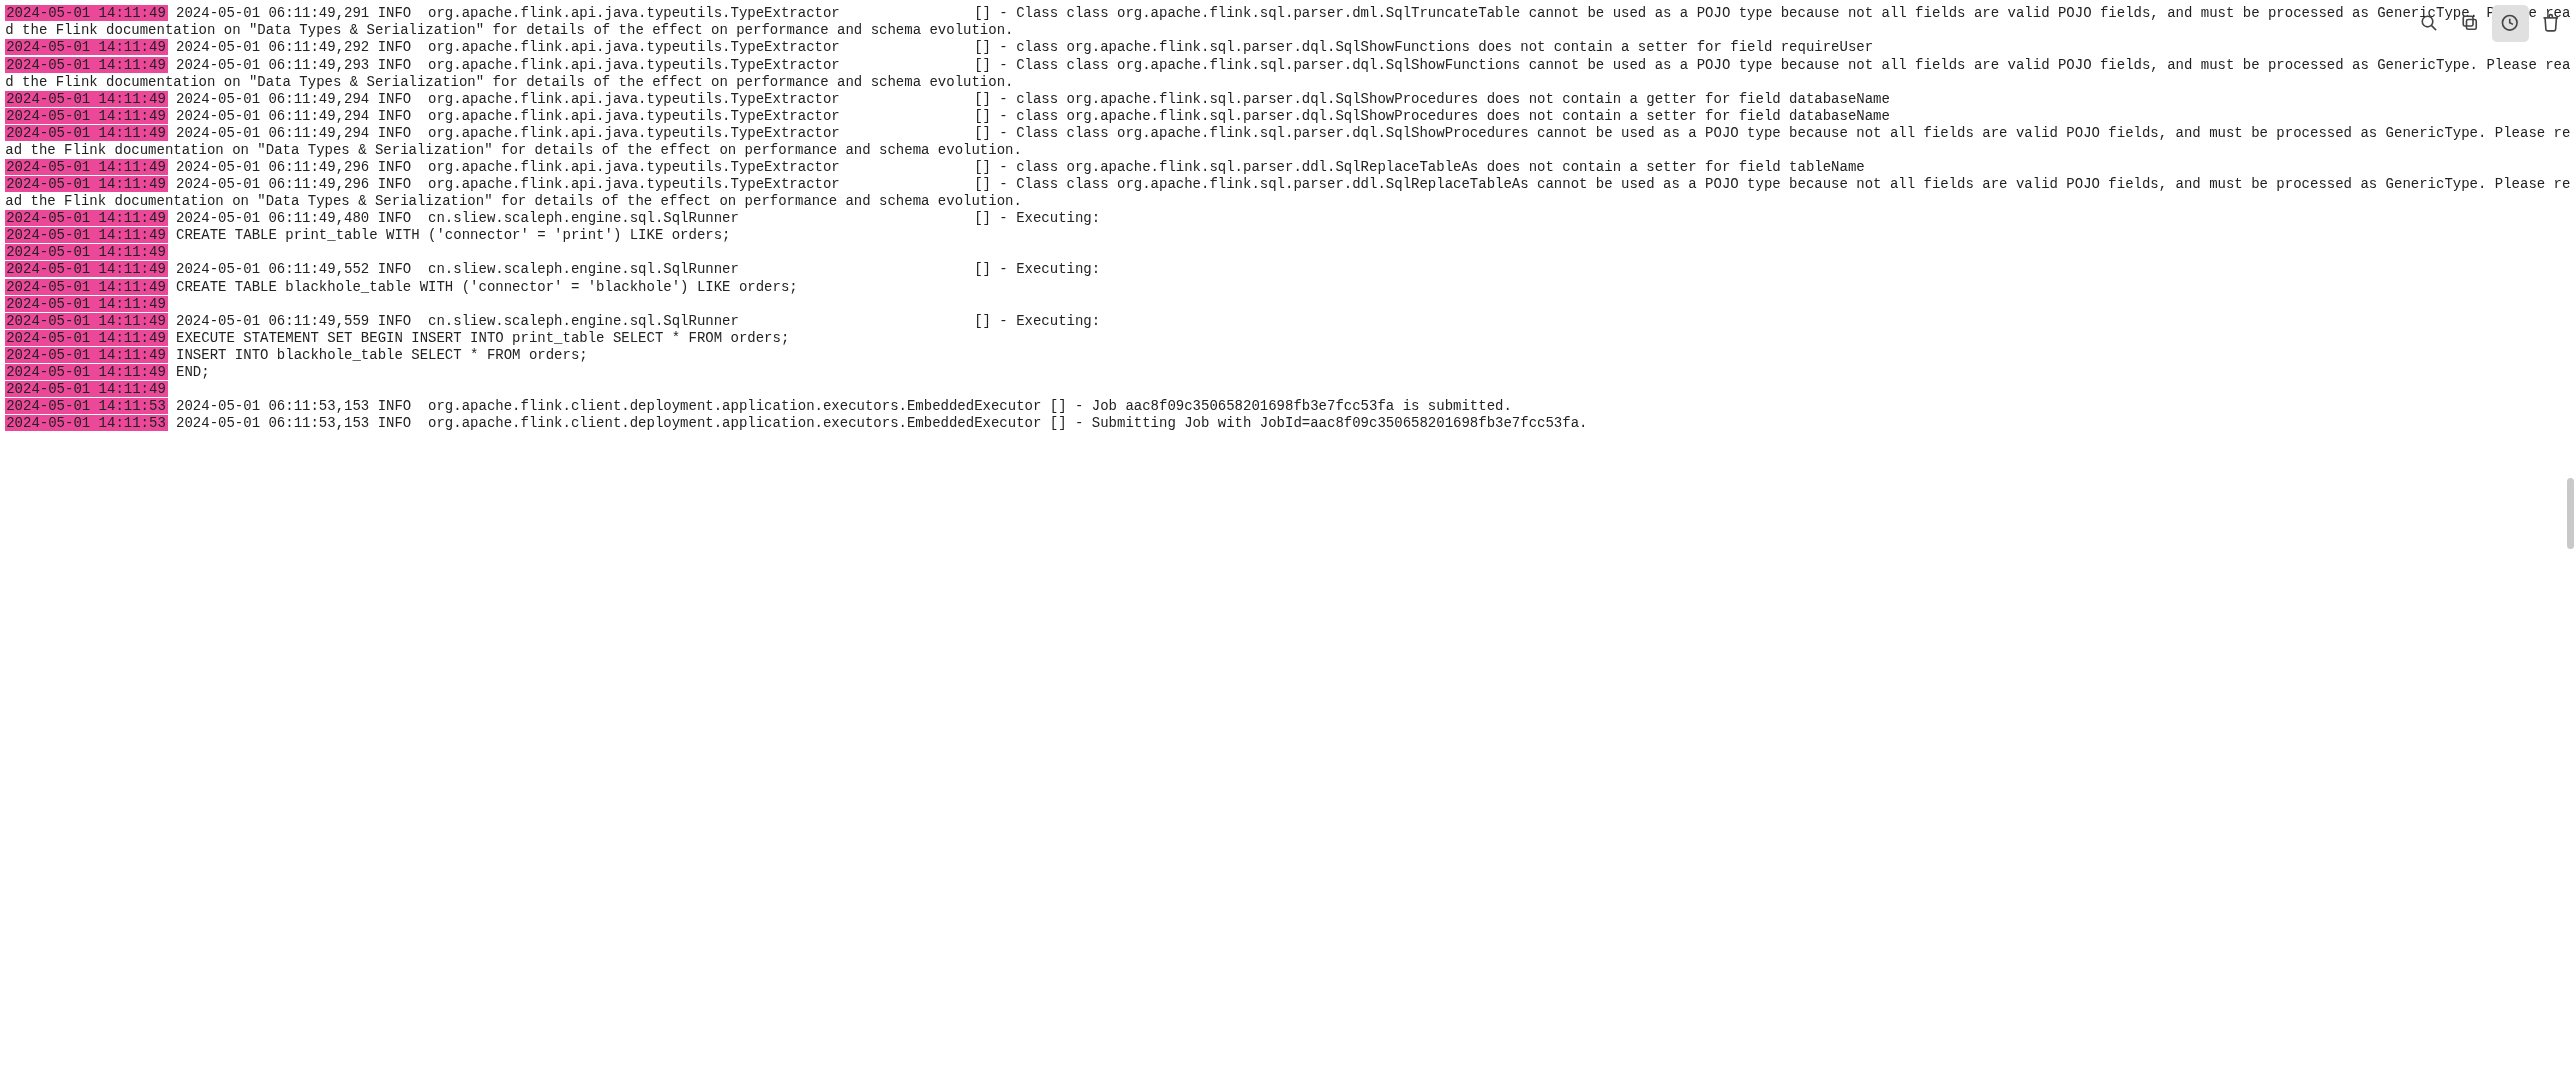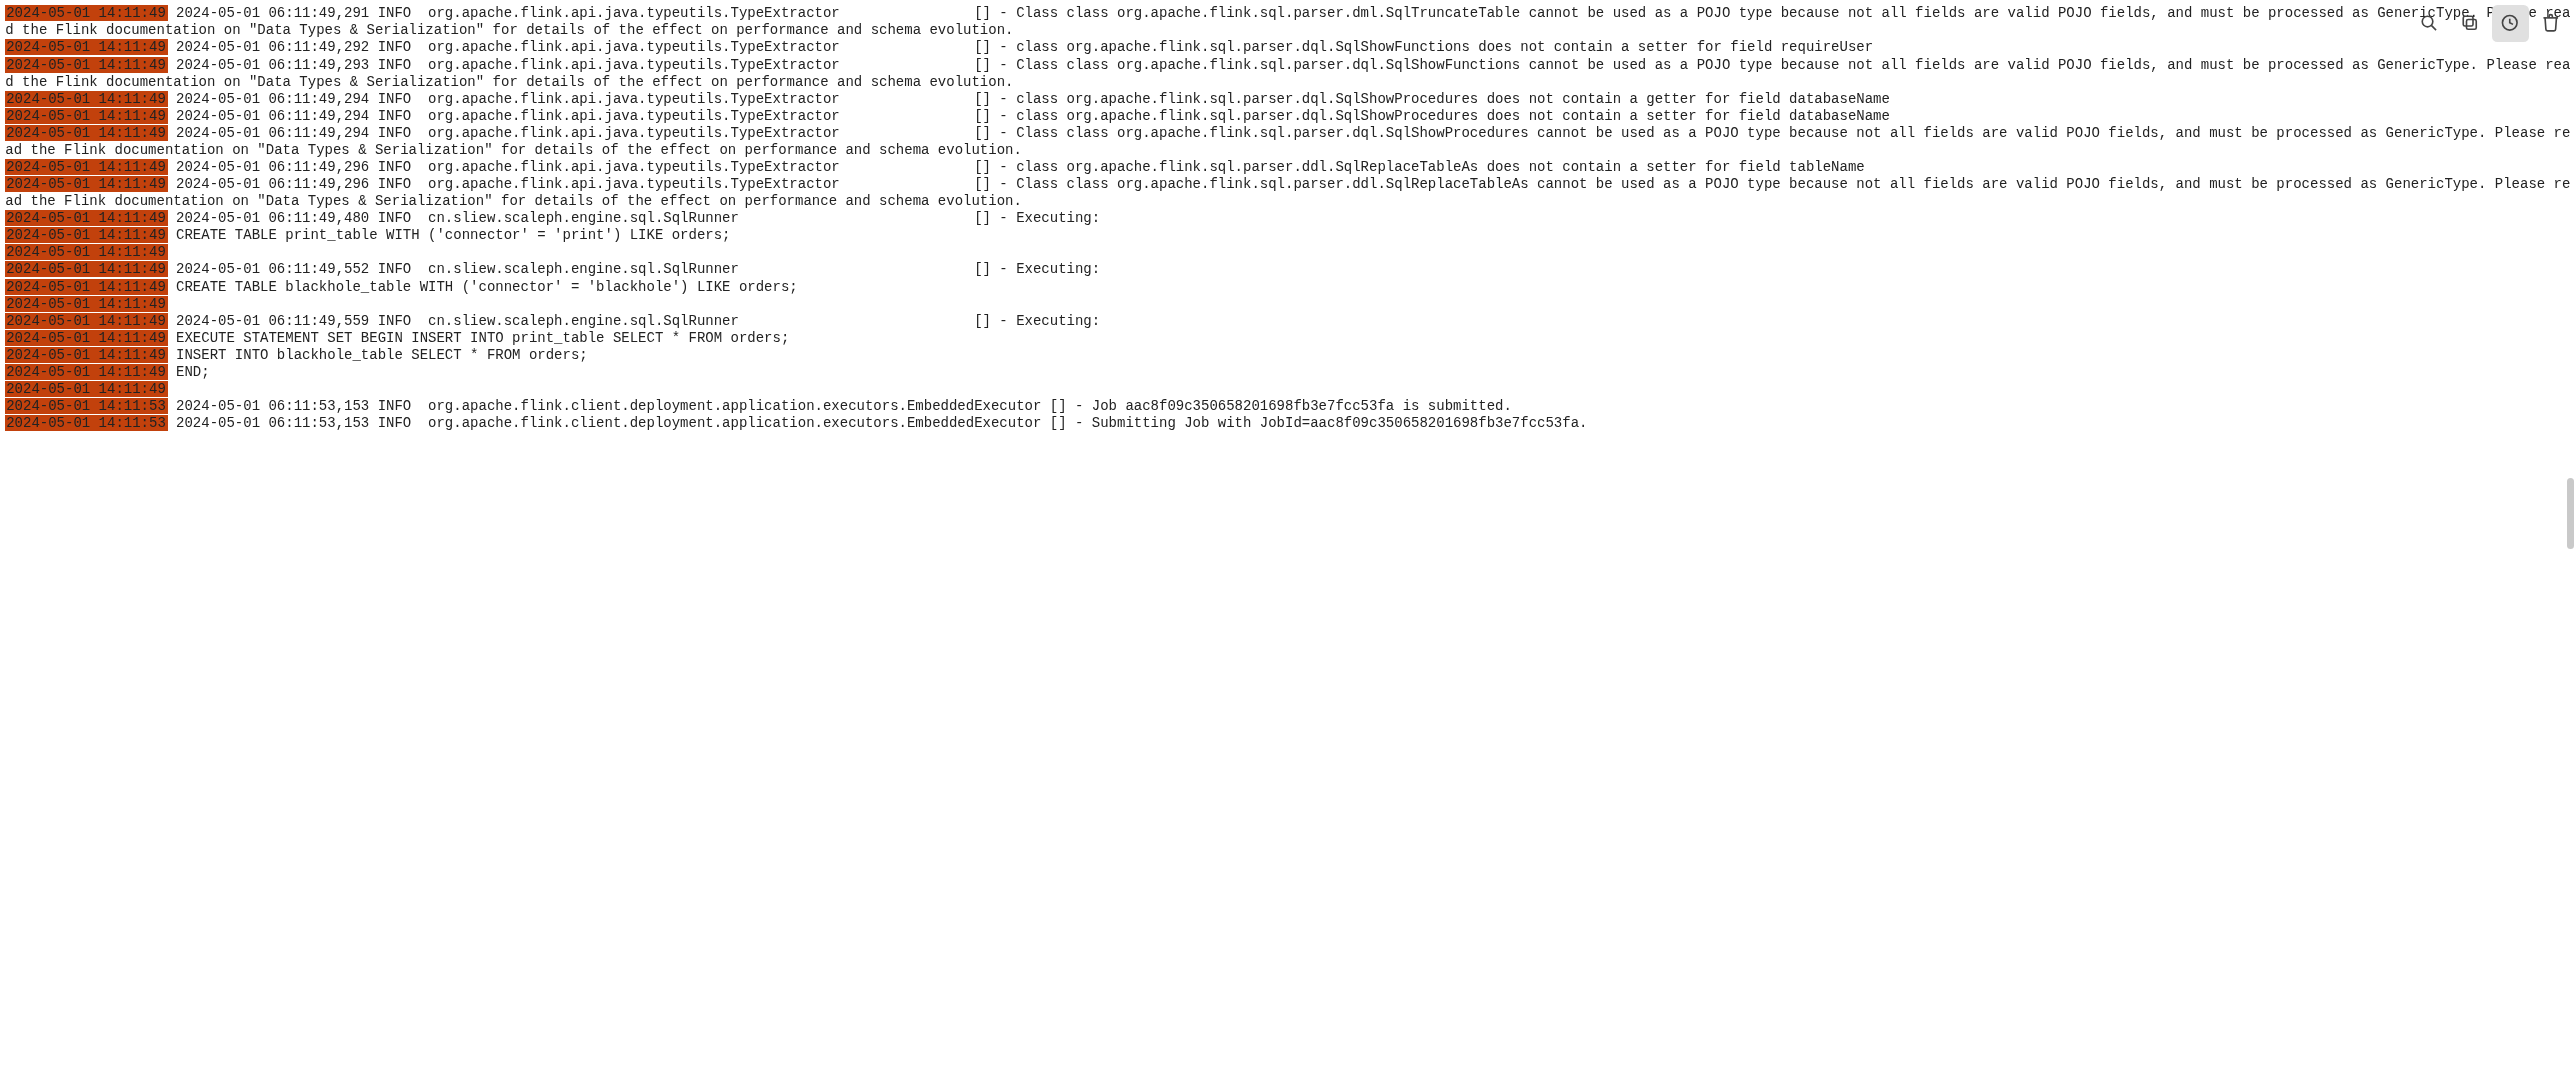--- a/index.html
+++ b/index.html
@@ -22,21 +22,21 @@
   .log-area {
     padding: 5.3px 3.5px 5.3px 5.3px;
     white-space: pre-wrap;
     word-break: break-all;
     font-variant-ligatures: none;
   }
   .log-line {
     display: block;
   }
   .ts {
-    background: #c2410c;
+    background: #ec4899;
     color: #222;
     padding: 0 1.8px 0 0.9px;
   }
   .msg {
     color: #222;
   }
   .toolbar {
     position: absolute;
     top: 5.3px;
     right: 7px;

